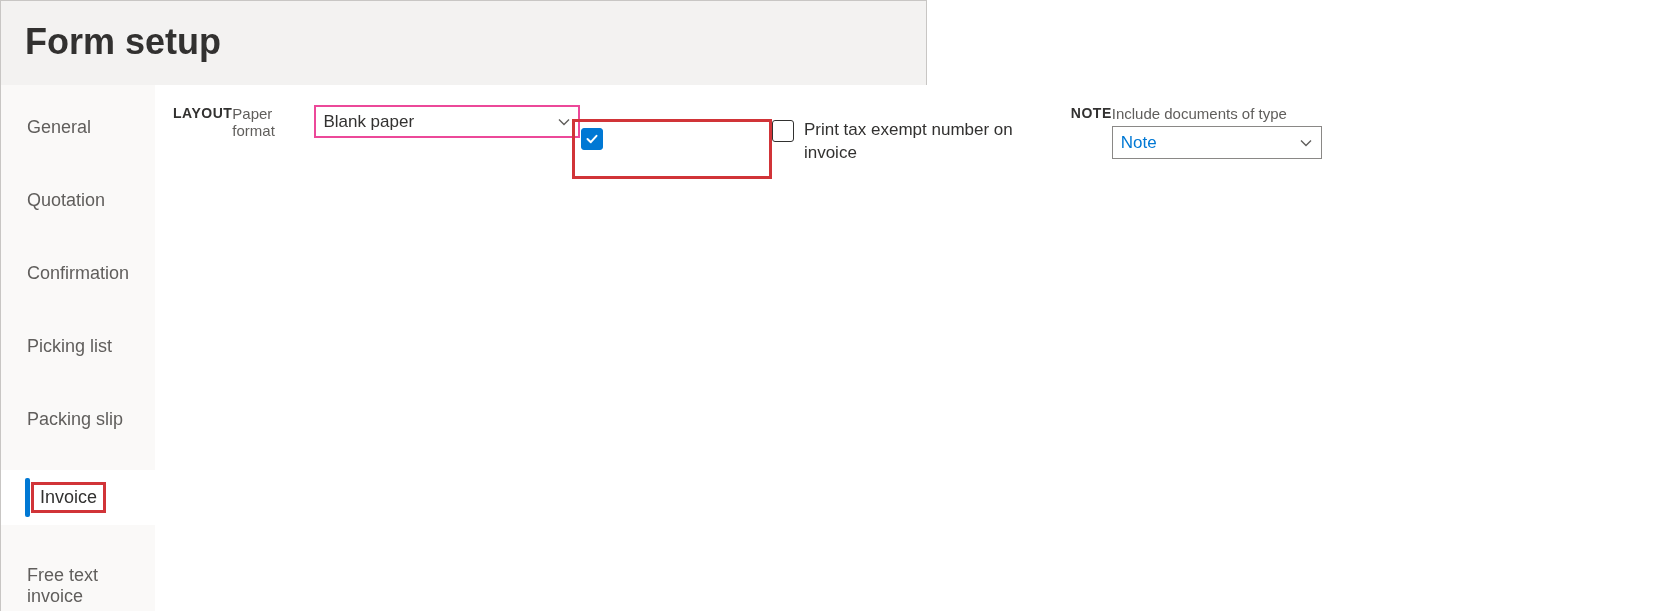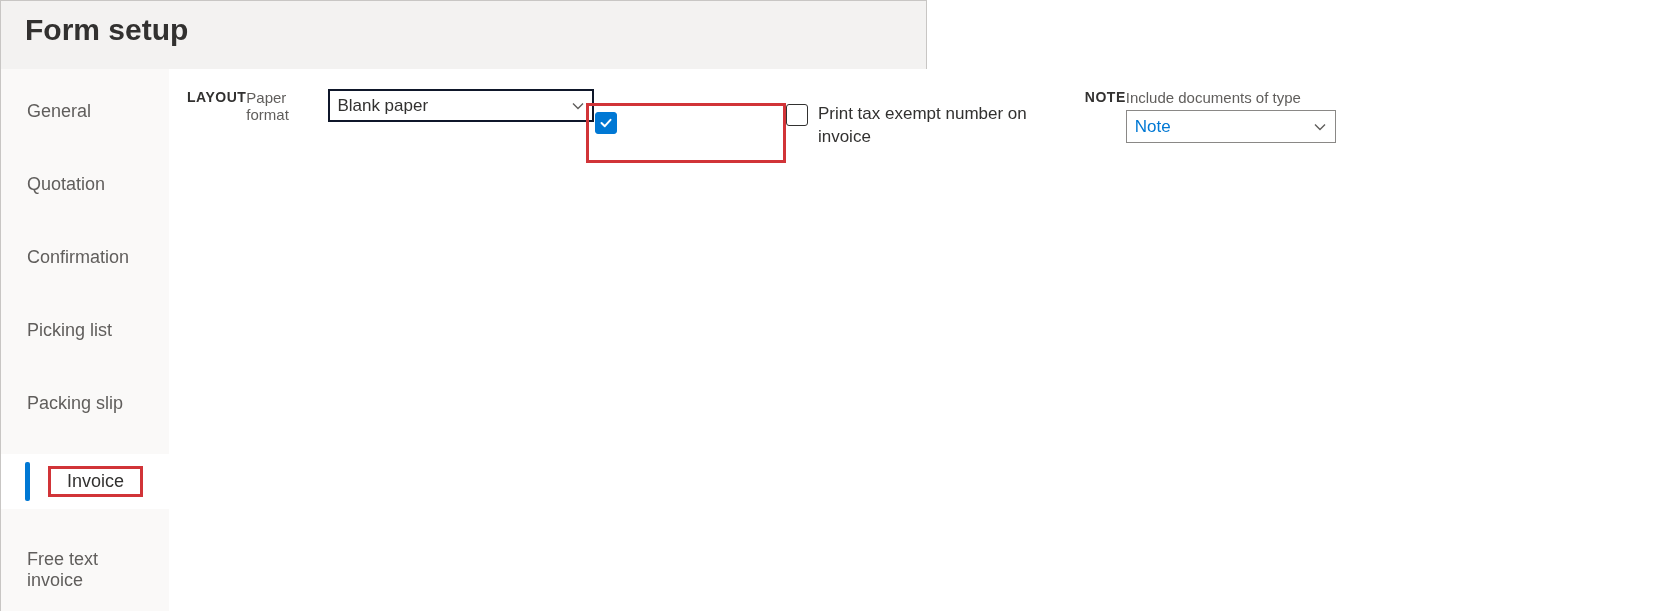--- a/index.html
+++ b/index.html
@@ -15,23 +15,24 @@
     .window {
       width: 927px;
       border: 1px solid #c8c6c4;
       background: #fff;
     }
     .title-bar {
       background: #f3f2f1;
       padding: 12px 24px 22px 24px;
     }
     .title-bar h1 {
-      font-size: 30px;
+      font-size: 36px;
       font-weight: 600;
       color: #323130;
+      margin-top: 8px;
     }
     .content {
       display: flex;
     }
     .sidebar {
       width: 350px;
       background: #faf9f8;
       padding-top: 20px;
       padding-bottom: 20px;
     }
@@ -58,22 +59,22 @@
       bottom: 8px;
       width: 5px;
       background: #0078d4;
       border-radius: 2px;
     }
     .sidebar-item .label {
       display: inline-block;
     }
     .sidebar-item.active .label {
       border: 3px solid #d13438;
-      padding: 2px 16px;
-      margin-left: 21px;
+      padding: 2px 6px;
+      margin-left: 4px;
       position: relative;
       z-index: 1;
     }
     .main {
       flex: 1;
       background: #fff;
       padding: 20px 18px;
     }
     .main h2 {
       font-size: 22px;
@@ -108,21 +109,21 @@
       justify-content: space-between;
       border: 1px solid #8a8886;
       height: 33px;
       padding: 0 8px;
       font-size: 17px;
       background: #fff;
       cursor: pointer;
       width: 280px;
     }
     .select.focused {
-      border: 2px solid #0f172a;
+      border: 2px solid #ec4899;
       padding: 0 7px;
     }
     .select .value {
       flex: 1;
     }
     .select .value.link {
       color: #0078d4;
     }
     .select .chev {
       flex-shrink: 0;

